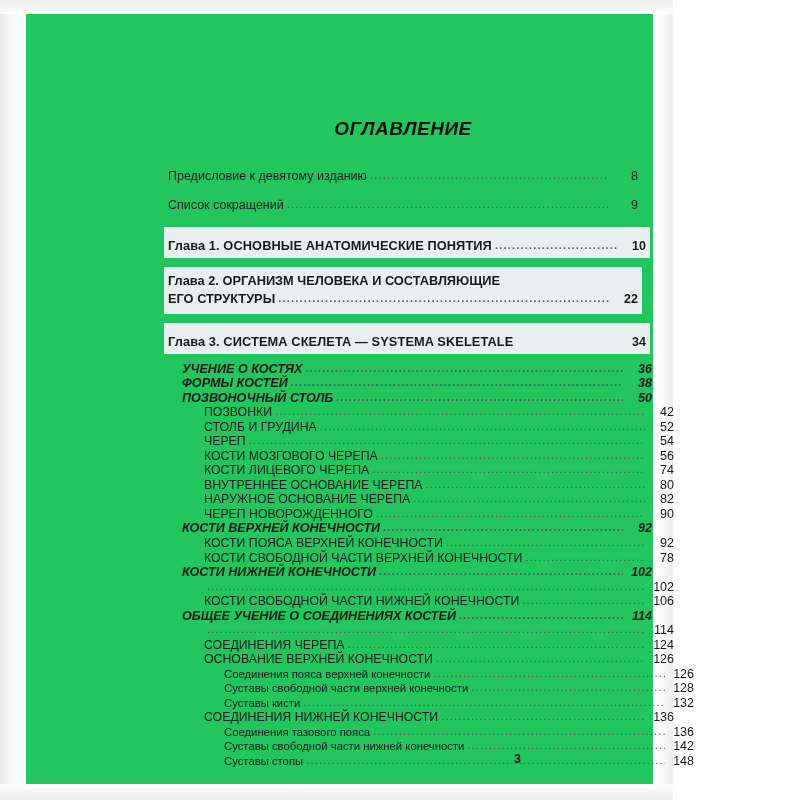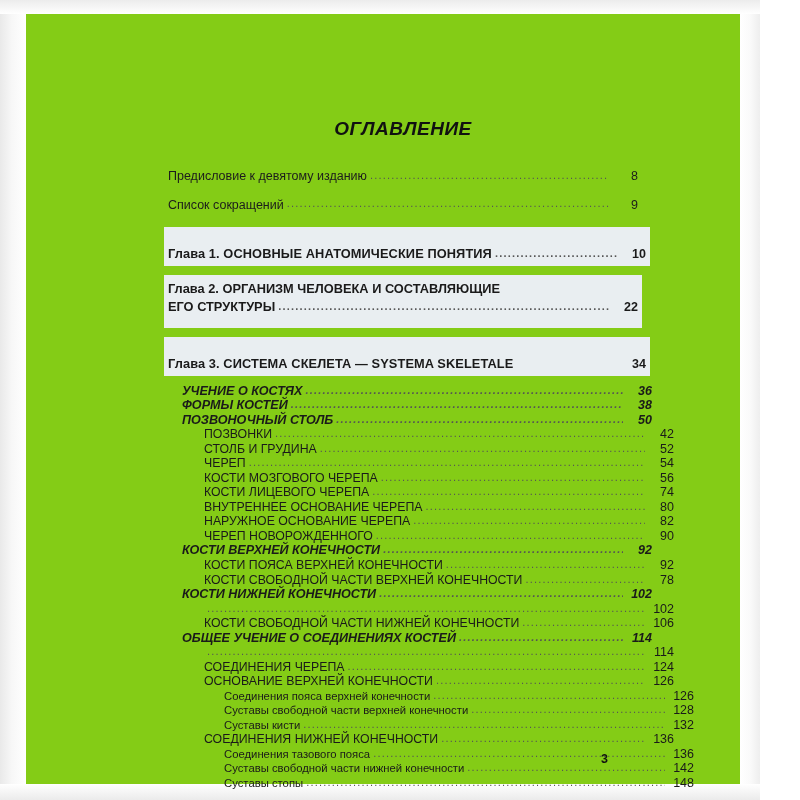--- a/index.html
+++ b/index.html
@@ -9,23 +9,23 @@
   }
   body {
     width: 800px;
     height: 800px;
     font-family: "Liberation Sans", sans-serif;
     color: #1a1a1a;
     overflow: hidden;
   }
   .page {
     position: relative;
-    width: 760px;
+    width: 673px;
     height: 800px;
-    background: #84cc16;
+    background: #22c55e;
     box-sizing: border-box;
     text-decoration: underline;
   }
   
   .page-shadow-left {
     position: absolute;
     left: 0; top: 0; bottom: 0;
     width: 26px;
     background: linear-gradient(to right, #e9e9e9 0%, #f7f7f7 45%, #ffffff 100%);
   }
@@ -89,38 +89,37 @@
     text-align: right;
     flex: 0 0 auto;
     font-size: 12.5px;
   }
 
   
   .lvl-plain {
     font-size: 12.5px;
     margin-bottom: 16px;
     color: #1c1c1c;
-    align-items: center;
   }
   .lvl-plain .page-num { min-width: 26px; }
 
   .lvl-chapter {
     font-weight: bold;
     font-size: 12.8px;
     letter-spacing: 0.1px;
     background: #e9eef1;
-    padding: 21px 4px 5px 4px;
+    padding: 13px 4px 5px 4px;
     margin-bottom: 9px;
     margin-left: -4px;
     width: calc(100% + 8px);
   }
   .lvl-chapter .page-num { min-width: 26px; }
   .chapter-block {
     background: #e9eef1;
-    padding: 5px 4px 11px 4px;
+    padding: 5px 4px 5px 4px;
     margin-bottom: 9px;
     margin-left: -4px;
     width: calc(100% + 8px);
     box-sizing: border-box;
     font-weight: bold;
     font-size: 12.8px;
   }
   .chapter-block .row { line-height: 1.45; }
   .chapter-block .page-num { min-width: 26px; }
 

